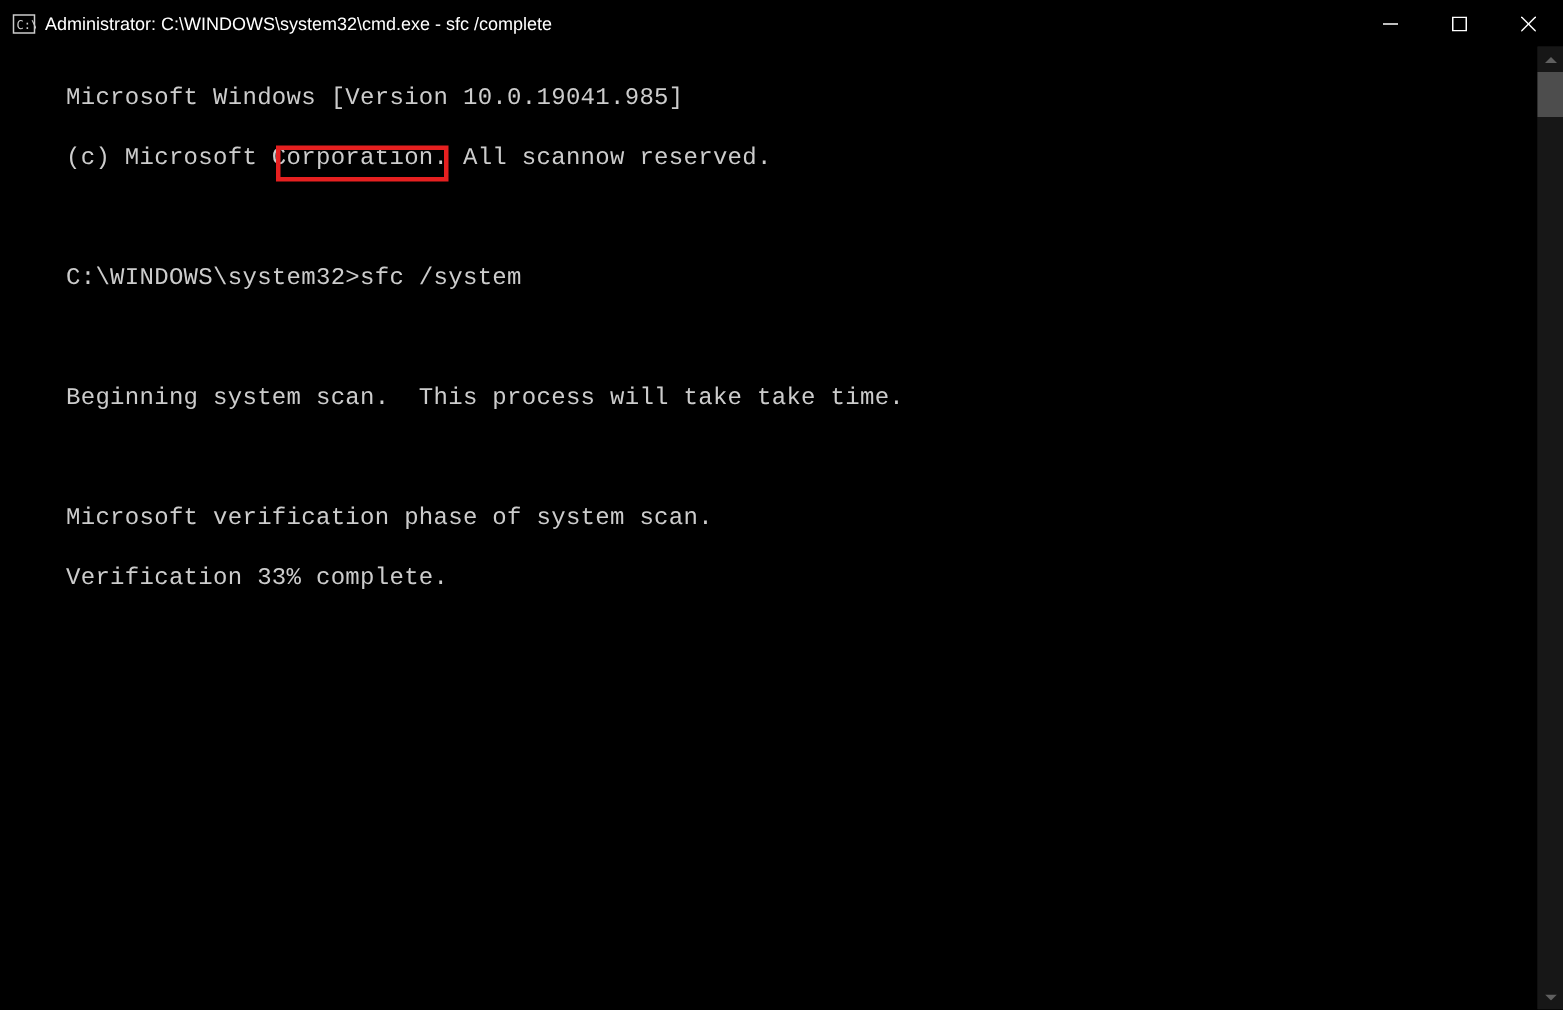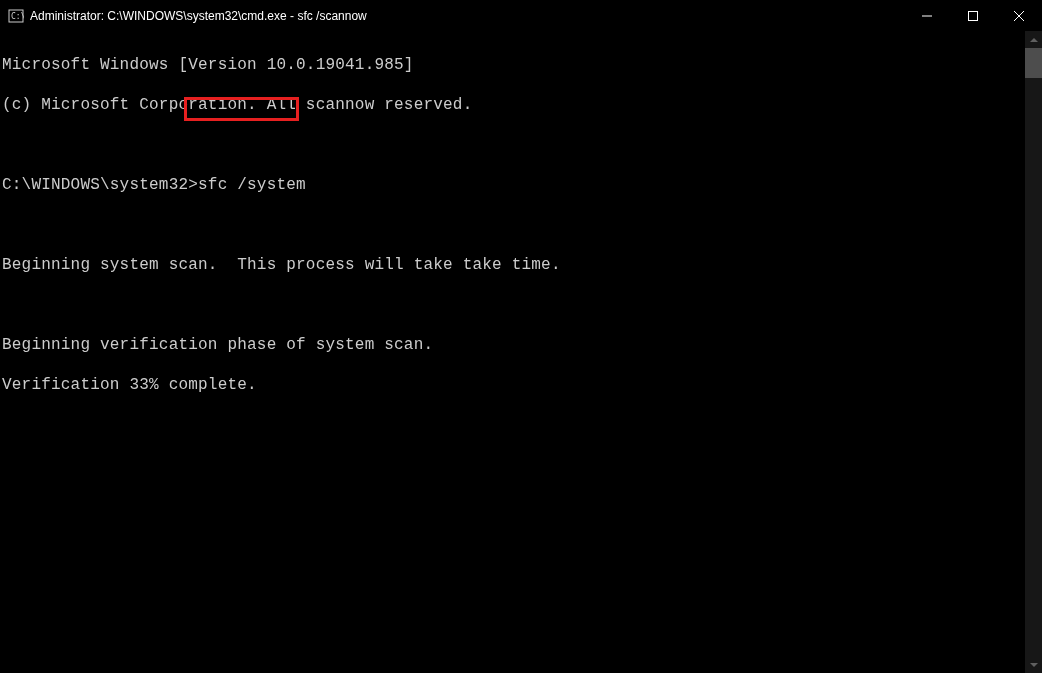--- a/index.html
+++ b/index.html
@@ -58,20 +58,21 @@
       height: 100%;
       display: flex;
       align-items: center;
       justify-content: center;
       color: #fff;
     }
     .content-area {
       flex: 1;
       display: flex;
       position: relative;
+      padding-left: 42px;
     }
     .console {
       flex: 1;
       background: #000;
       color: #ccc;
       font-family: Consolas, 'Courier New', monospace;
       font-size: 16px;
       line-height: 20px;
       padding: 4px 2px 2px 2px;
       white-space: pre;
@@ -121,21 +122,21 @@
 <body>
 
 <div class="window">
   <div class="titlebar">
     <span class="titlebar-icon">
       <svg viewBox="0 0 16 16">
         <rect x="1" y="2" width="14" height="12" fill="#000" stroke="#ccc" stroke-width="1"></rect>
         <text x="3" y="11" font-size="8" fill="#ccc" font-family="monospace">C:\</text>
       </svg>
     </span>
-    <span class="titlebar-text">Administrator: C:\WINDOWS\system32\cmd.exe - sfc  /scannow</span>
+    <span class="titlebar-text">Administrator: C:\WINDOWS\system32\cmd.exe - sfc  /complete</span>
     <div class="titlebar-buttons">
       <div class="titlebar-btn">
         <svg width="10" height="10" viewBox="0 0 10 10">
             <line x1="0" y1="5" x2="10" y2="5" stroke="#fff" stroke-width="1"></line>
           </svg>
       </div>
       <div class="titlebar-btn">
         <svg width="10" height="10" viewBox="0 0 10 10">
             <rect x="0.5" y="0.5" width="9" height="9" fill="none" stroke="#fff" stroke-width="1"></rect>
           </svg>
@@ -151,21 +152,21 @@
 
   <div class="content-area">
     <div class="console">
 <span class="console-line">Microsoft Windows [Version 10.0.19041.985]</span>
 <span class="console-line">(c) Microsoft Corporation. All scannow reserved.</span>
 <span class="console-line"></span>
 <span class="console-line"><span>C:\WINDOWS\system32&gt;</span><span>sfc /system</span></span>
 <span class="console-line"></span>
 <span class="console-line">Beginning system scan.  This process will take take time.</span>
 <span class="console-line"></span>
-<span class="console-line">Beginning verification phase of system scan.</span>
+<span class="console-line">Microsoft verification phase of system scan.</span>
 <span class="console-line">Verification 33% complete.</span>
     </div>
 
     <div class="scrollbar">
       <div class="scrollbar-btn">
         <svg width="8" height="4" viewBox="0 0 8 4">
             <polygon points="4,0 8,4 0,4" fill="#606060"></polygon>
           </svg>
       </div>
       <div class="scrollbar-track">

